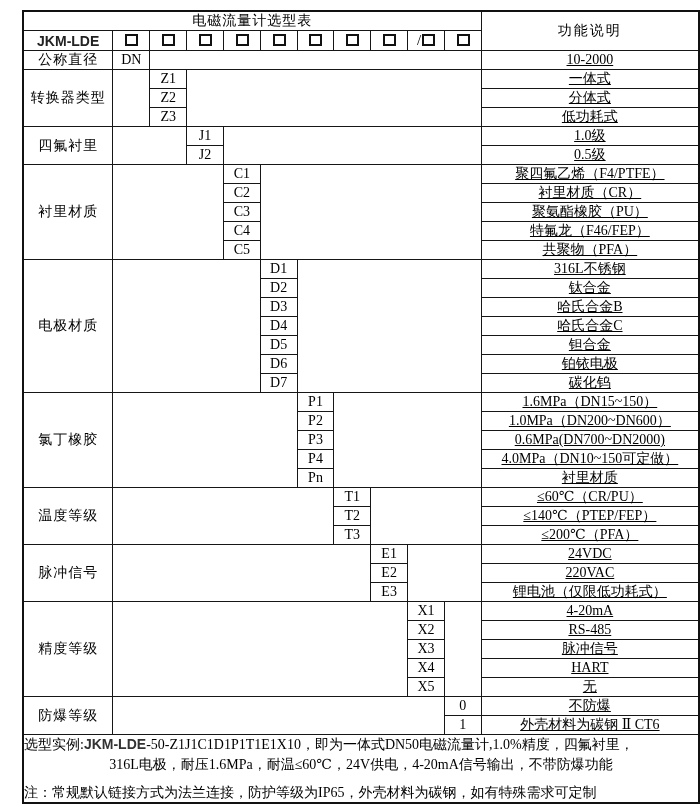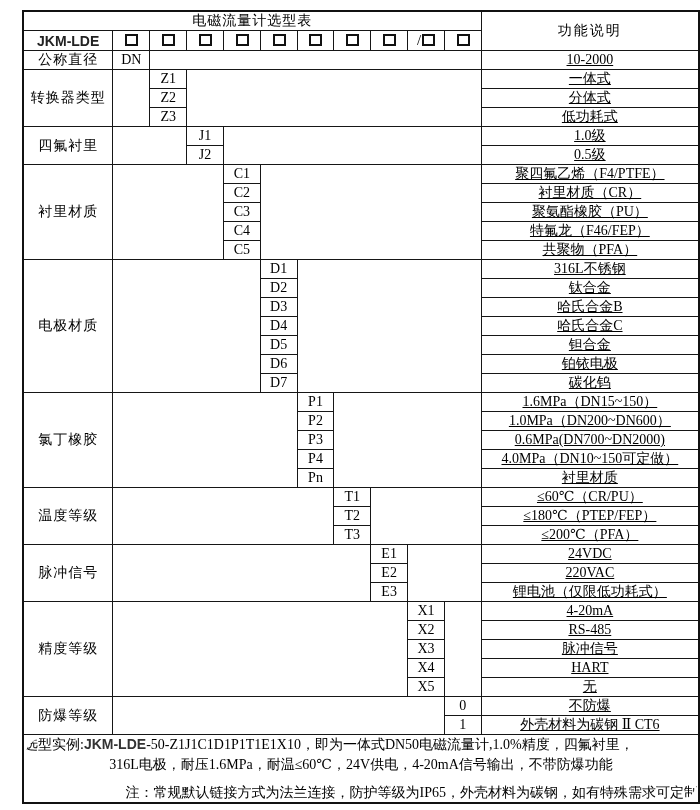--- a/index.html
+++ b/index.html
@@ -33,25 +33,24 @@
   .cbx{
     display:inline-block;width:13px;height:12px;
     border:2px solid #111;box-sizing:border-box;
     vertical-align:-1px;background:#fff;
   }
   .slash{font-size:15px;vertical-align:0px;padding-right:1px;}
   td.bottom-cell{
     text-align:left;height:auto;white-space:normal;
     padding:6px 3px 3px 3px;font-size:15px;line-height:20px;
     vertical-align:top;
-    border-radius:25px;
   }
   .ex-line1{text-align:left;white-space:nowrap;}
   .ex-line2{text-align:center;white-space:nowrap;margin-top:2px;}
-  .note-line{text-align:right;white-space:nowrap;margin-top:10px;}
+  .note-line{text-align:left;white-space:nowrap;margin-top:10px;}
   .ex-model{
     font-family:"Liberation Sans","DejaVu Sans",sans-serif;
     font-weight:bold;color:#333;
   }
 </style>
 </head>
 <body>
 
 <div class="page">
 <table class="sel">
@@ -207,21 +206,21 @@
 
   <tr>
     <td class="lbl" rowspan="3">温度等级</td>
     <td colspan="6" rowspan="3"></td>
     <td class="code">T1</td>
     <td colspan="3" rowspan="3"></td>
     <td class="desc">≤60℃（CR/PU）</td>
   </tr>
   <tr>
           <td class="code">T2</td>
-          <td class="desc">≤180℃（PTEP/FEP）</td>
+          <td class="desc">≤140℃（PTEP/FEP）</td>
         </tr>
   <tr>
           <td class="code">T3</td>
           <td class="desc">≤200℃（PFA）</td>
         </tr>
 
   <tr>
     <td class="lbl" rowspan="3">脉冲信号</td>
     <td colspan="7" rowspan="3"></td>
     <td class="code">E1</td>

